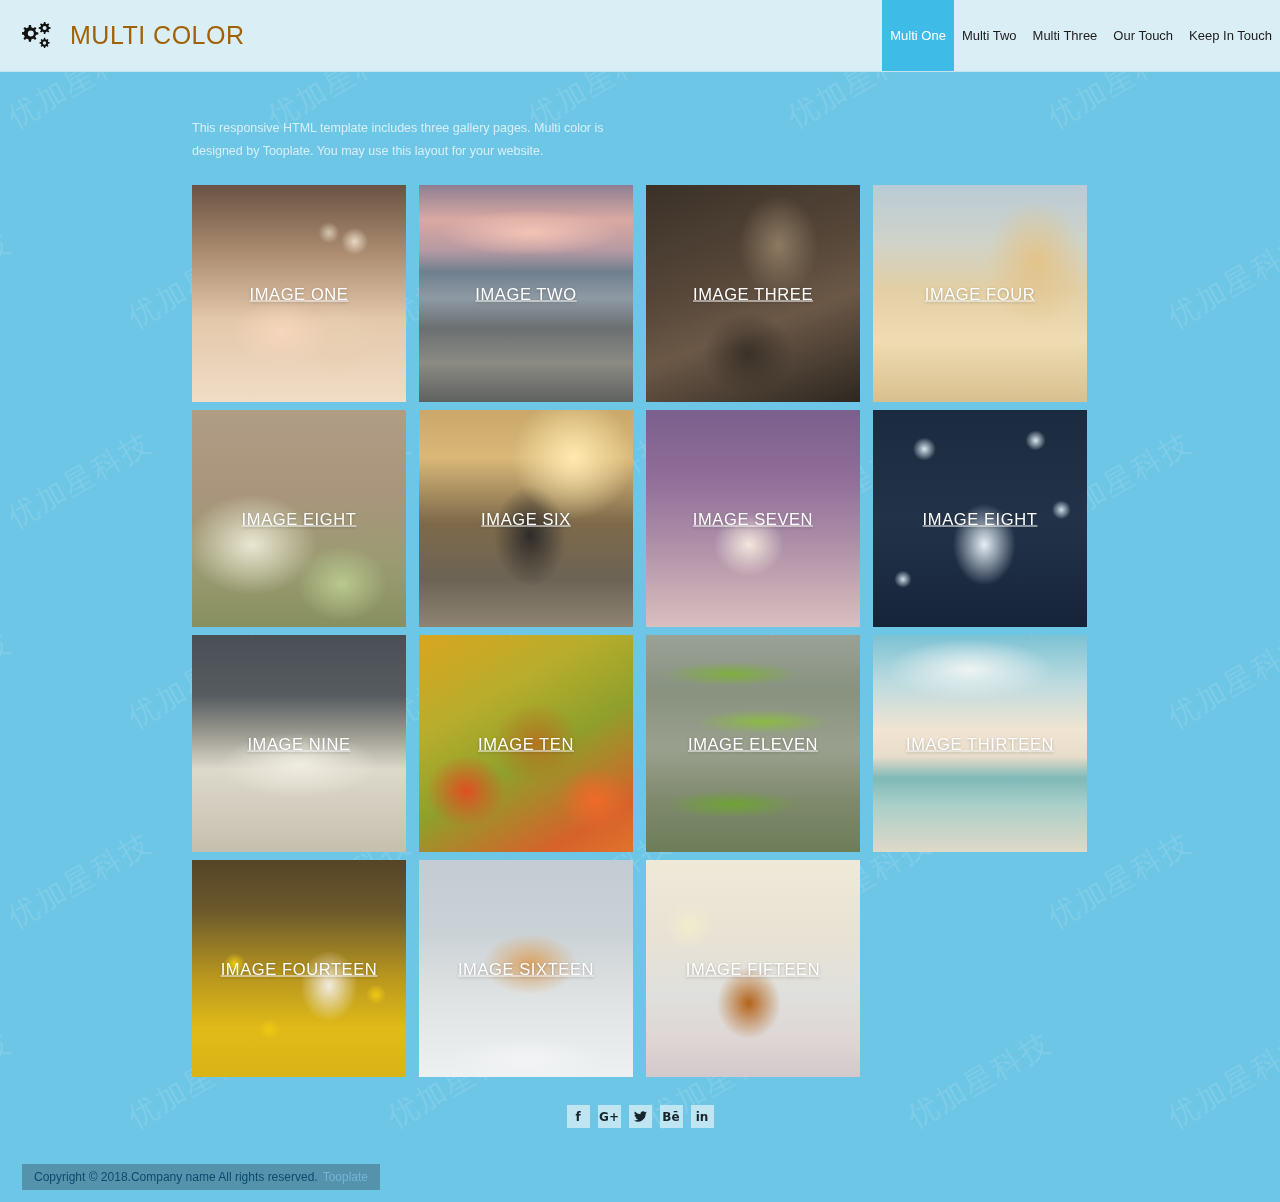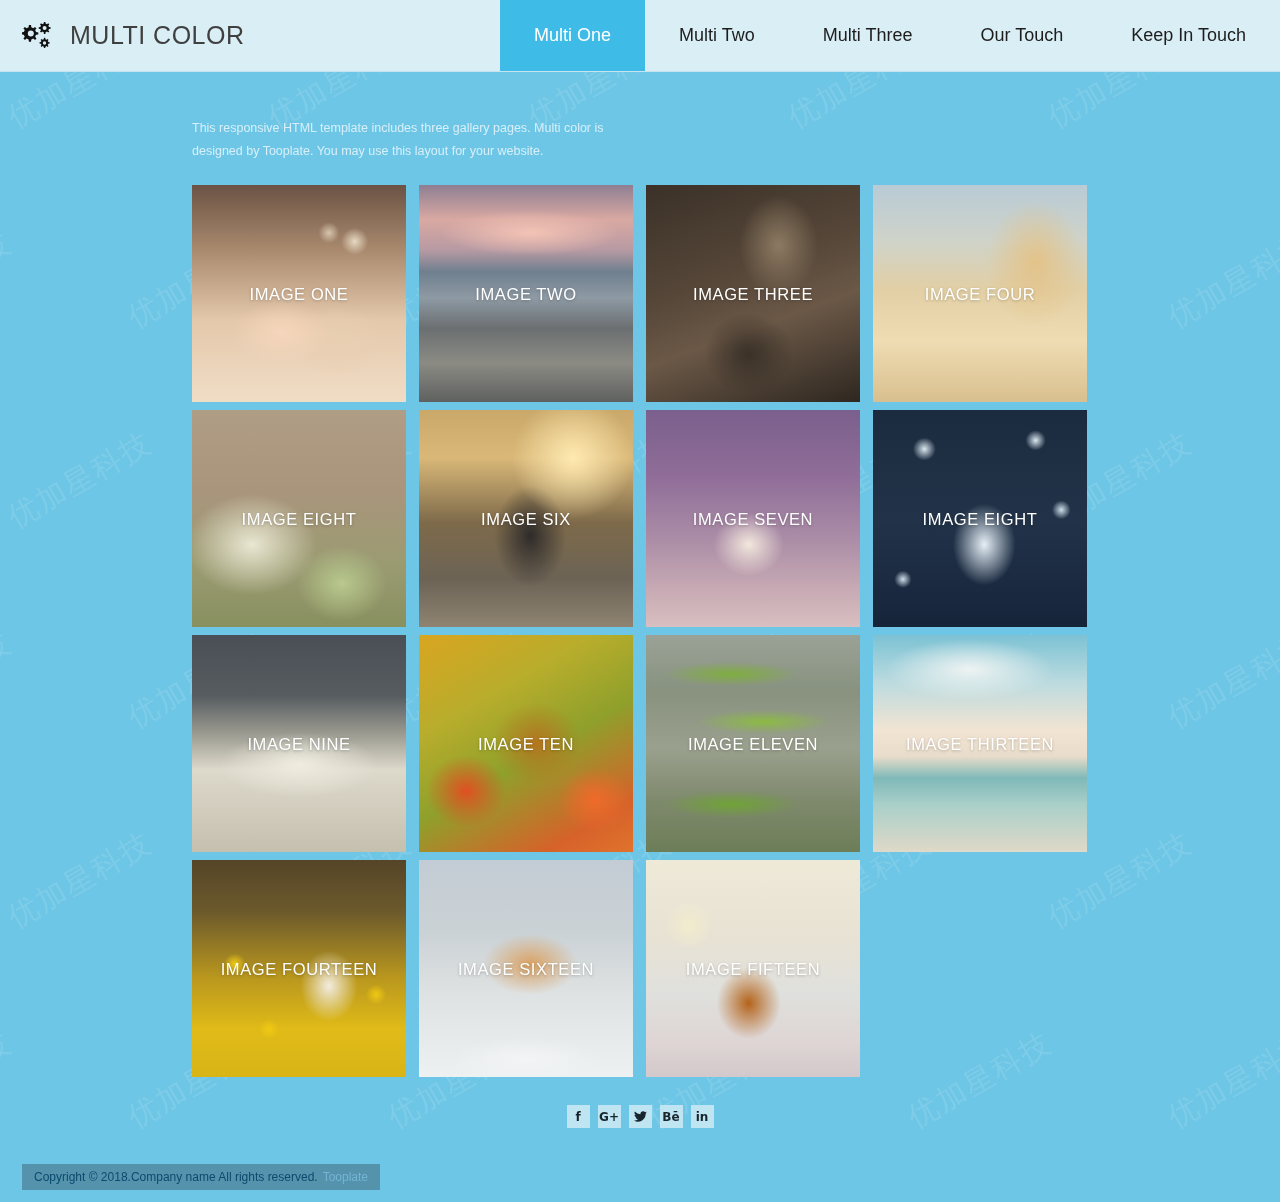--- a/index.html
+++ b/index.html
@@ -48,30 +48,30 @@
   }
   #brand {
     display: flex;
     align-items: center;
     padding-left: 22px;
     gap: 14px;
   }
   #brand .cogs { width: 34px; height: 28px; display: block; }
   #brand .brand-text {
     font-size: 25px;
-    color: #404040;
+    color: #a16207;
     letter-spacing: 0.5px;
     font-weight: 400;
   }
   #mainnav { display: flex; align-items: stretch; }
   #mainnav .navitem {
     display: flex;
     align-items: center;
-    padding: 0 34px;
-    font-size: 18px;
+    padding: 0 8px;
+    font-size: 13px;
     color: #1d1d1d;
     text-decoration: none;
     cursor: pointer;
     white-space: nowrap;
   }
   #mainnav .navitem.active {
     background: #3fbbe8;
     color: #ffffff;
   }
 
@@ -123,20 +123,21 @@
     left: 0; right: 0;
     top: 50%;
     transform: translateY(-50%);
     text-align: center;
     color: #ffffff;
     font-size: 16.5px;
     line-height: 23px;
     letter-spacing: 0.6px;
     text-shadow: 0 1px 3px rgba(0,0,0,0.25);
     padding: 0 22px;
+    text-decoration: underline;
   }
 
   
   #social {
     position: relative;
     z-index: 45;
     margin-top: 28px;
     display: flex;
     justify-content: center;
     gap: 8px;

